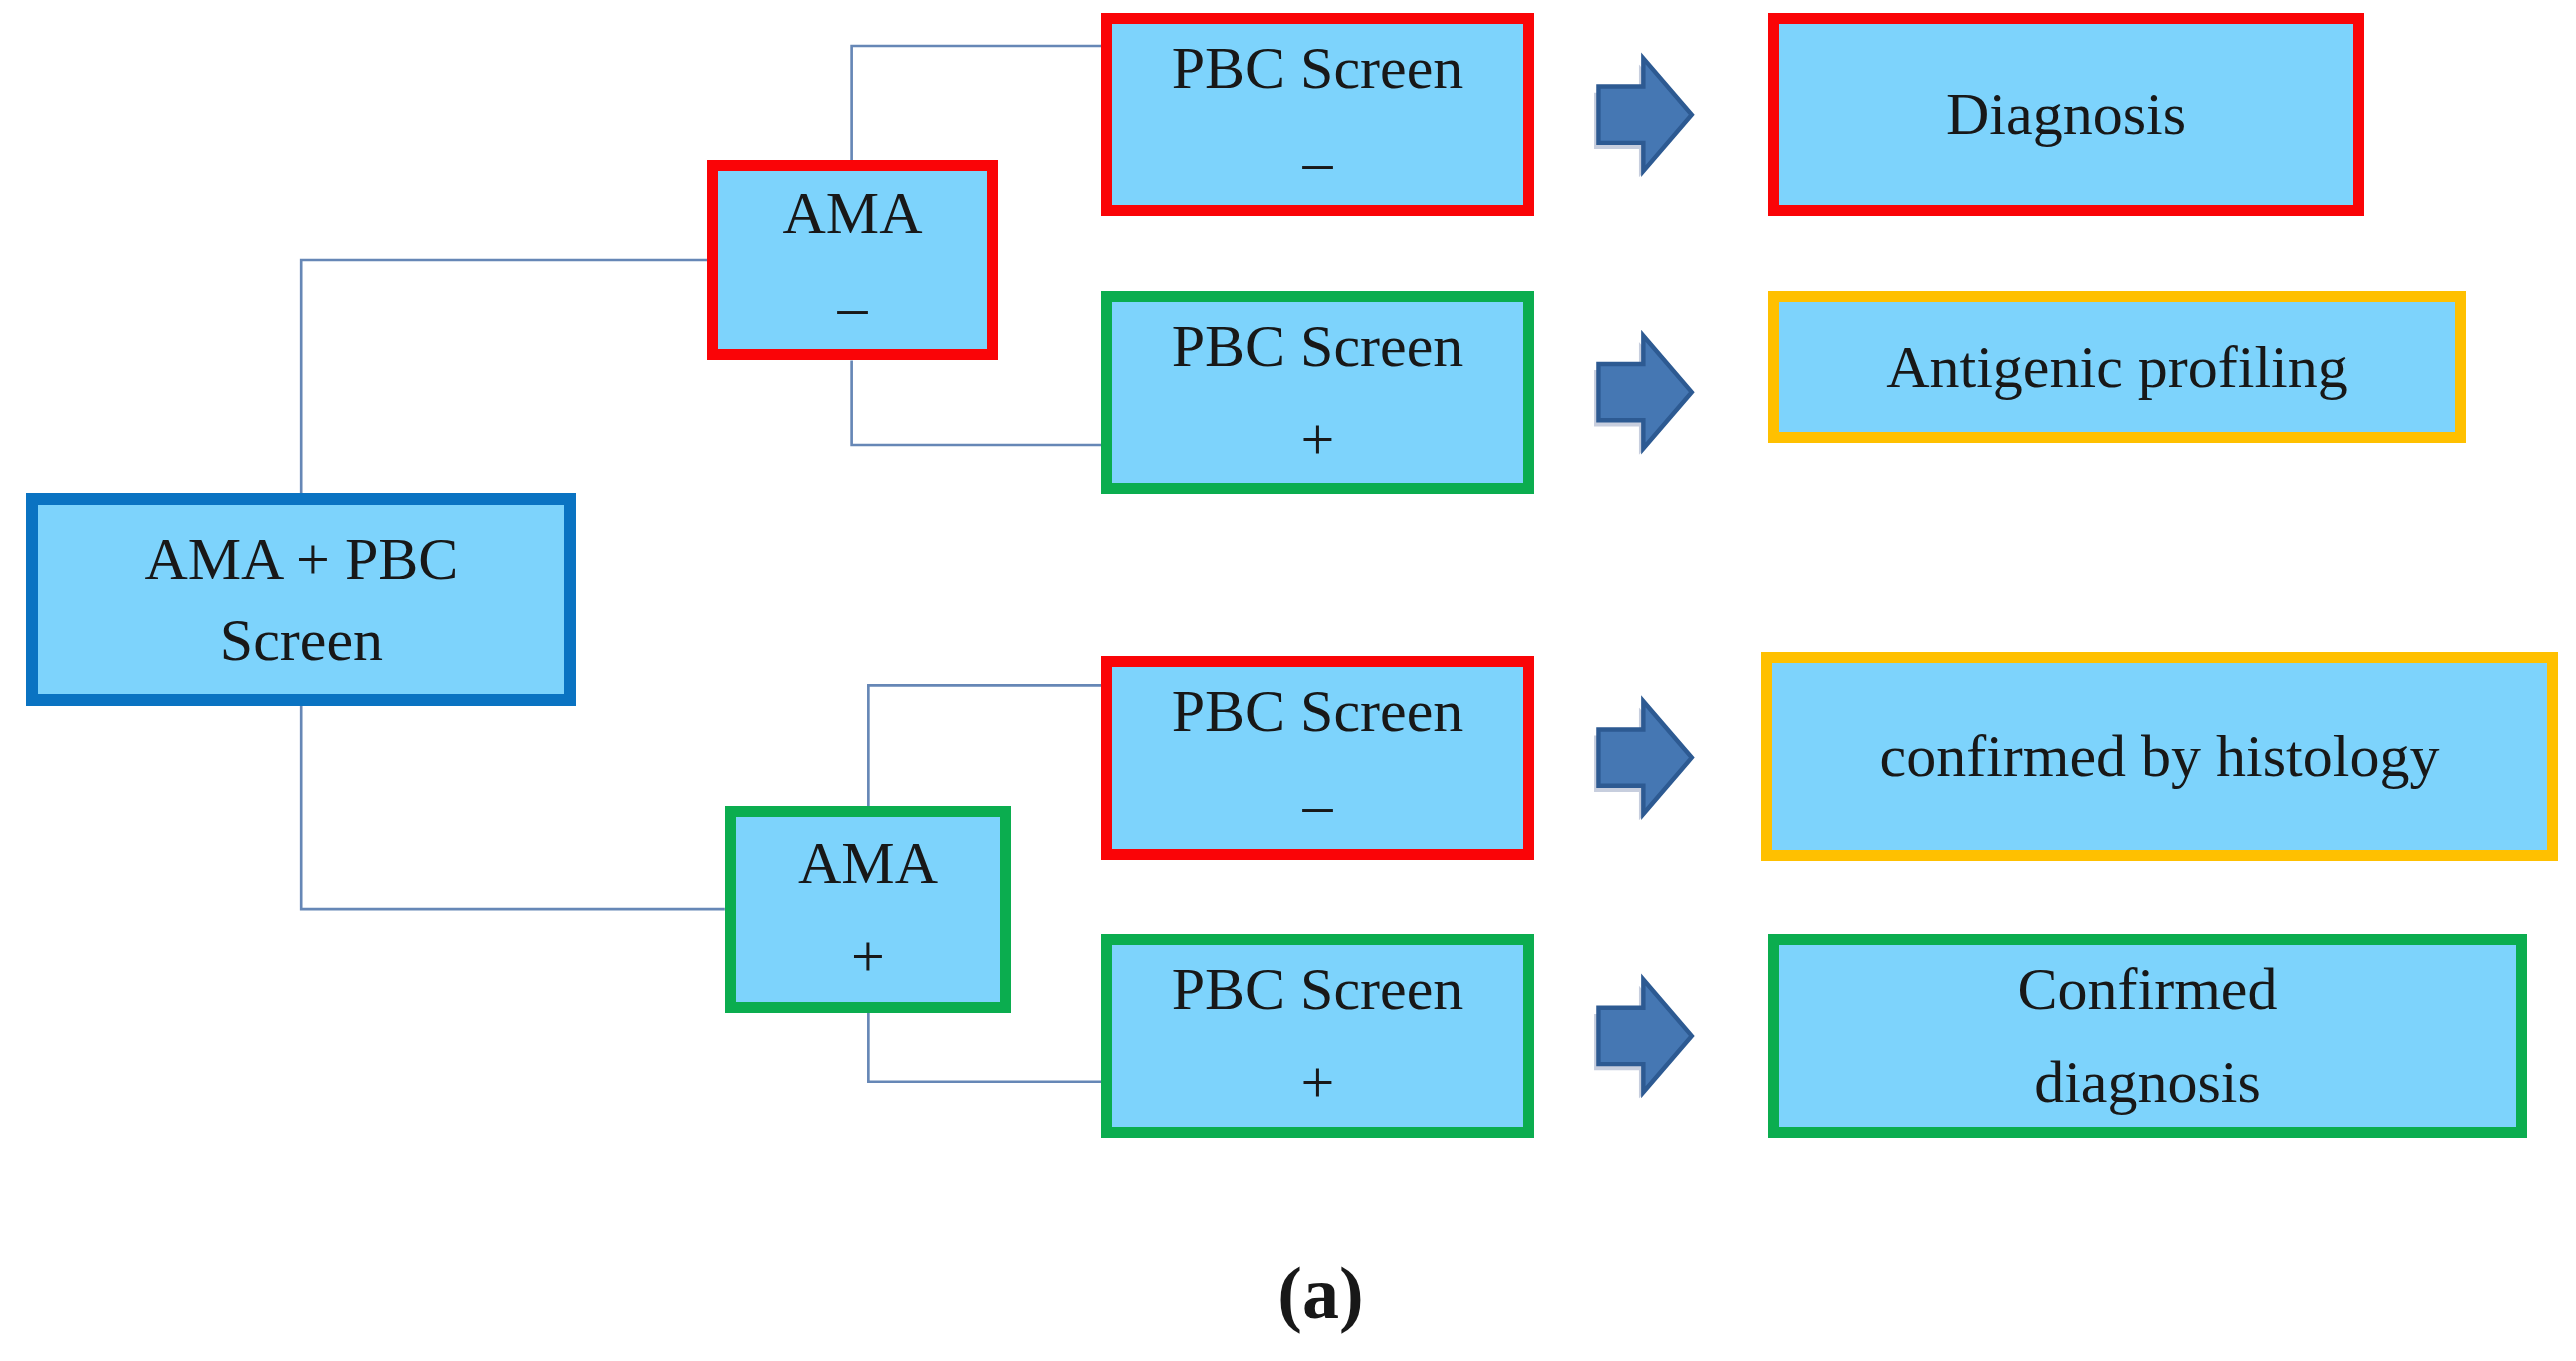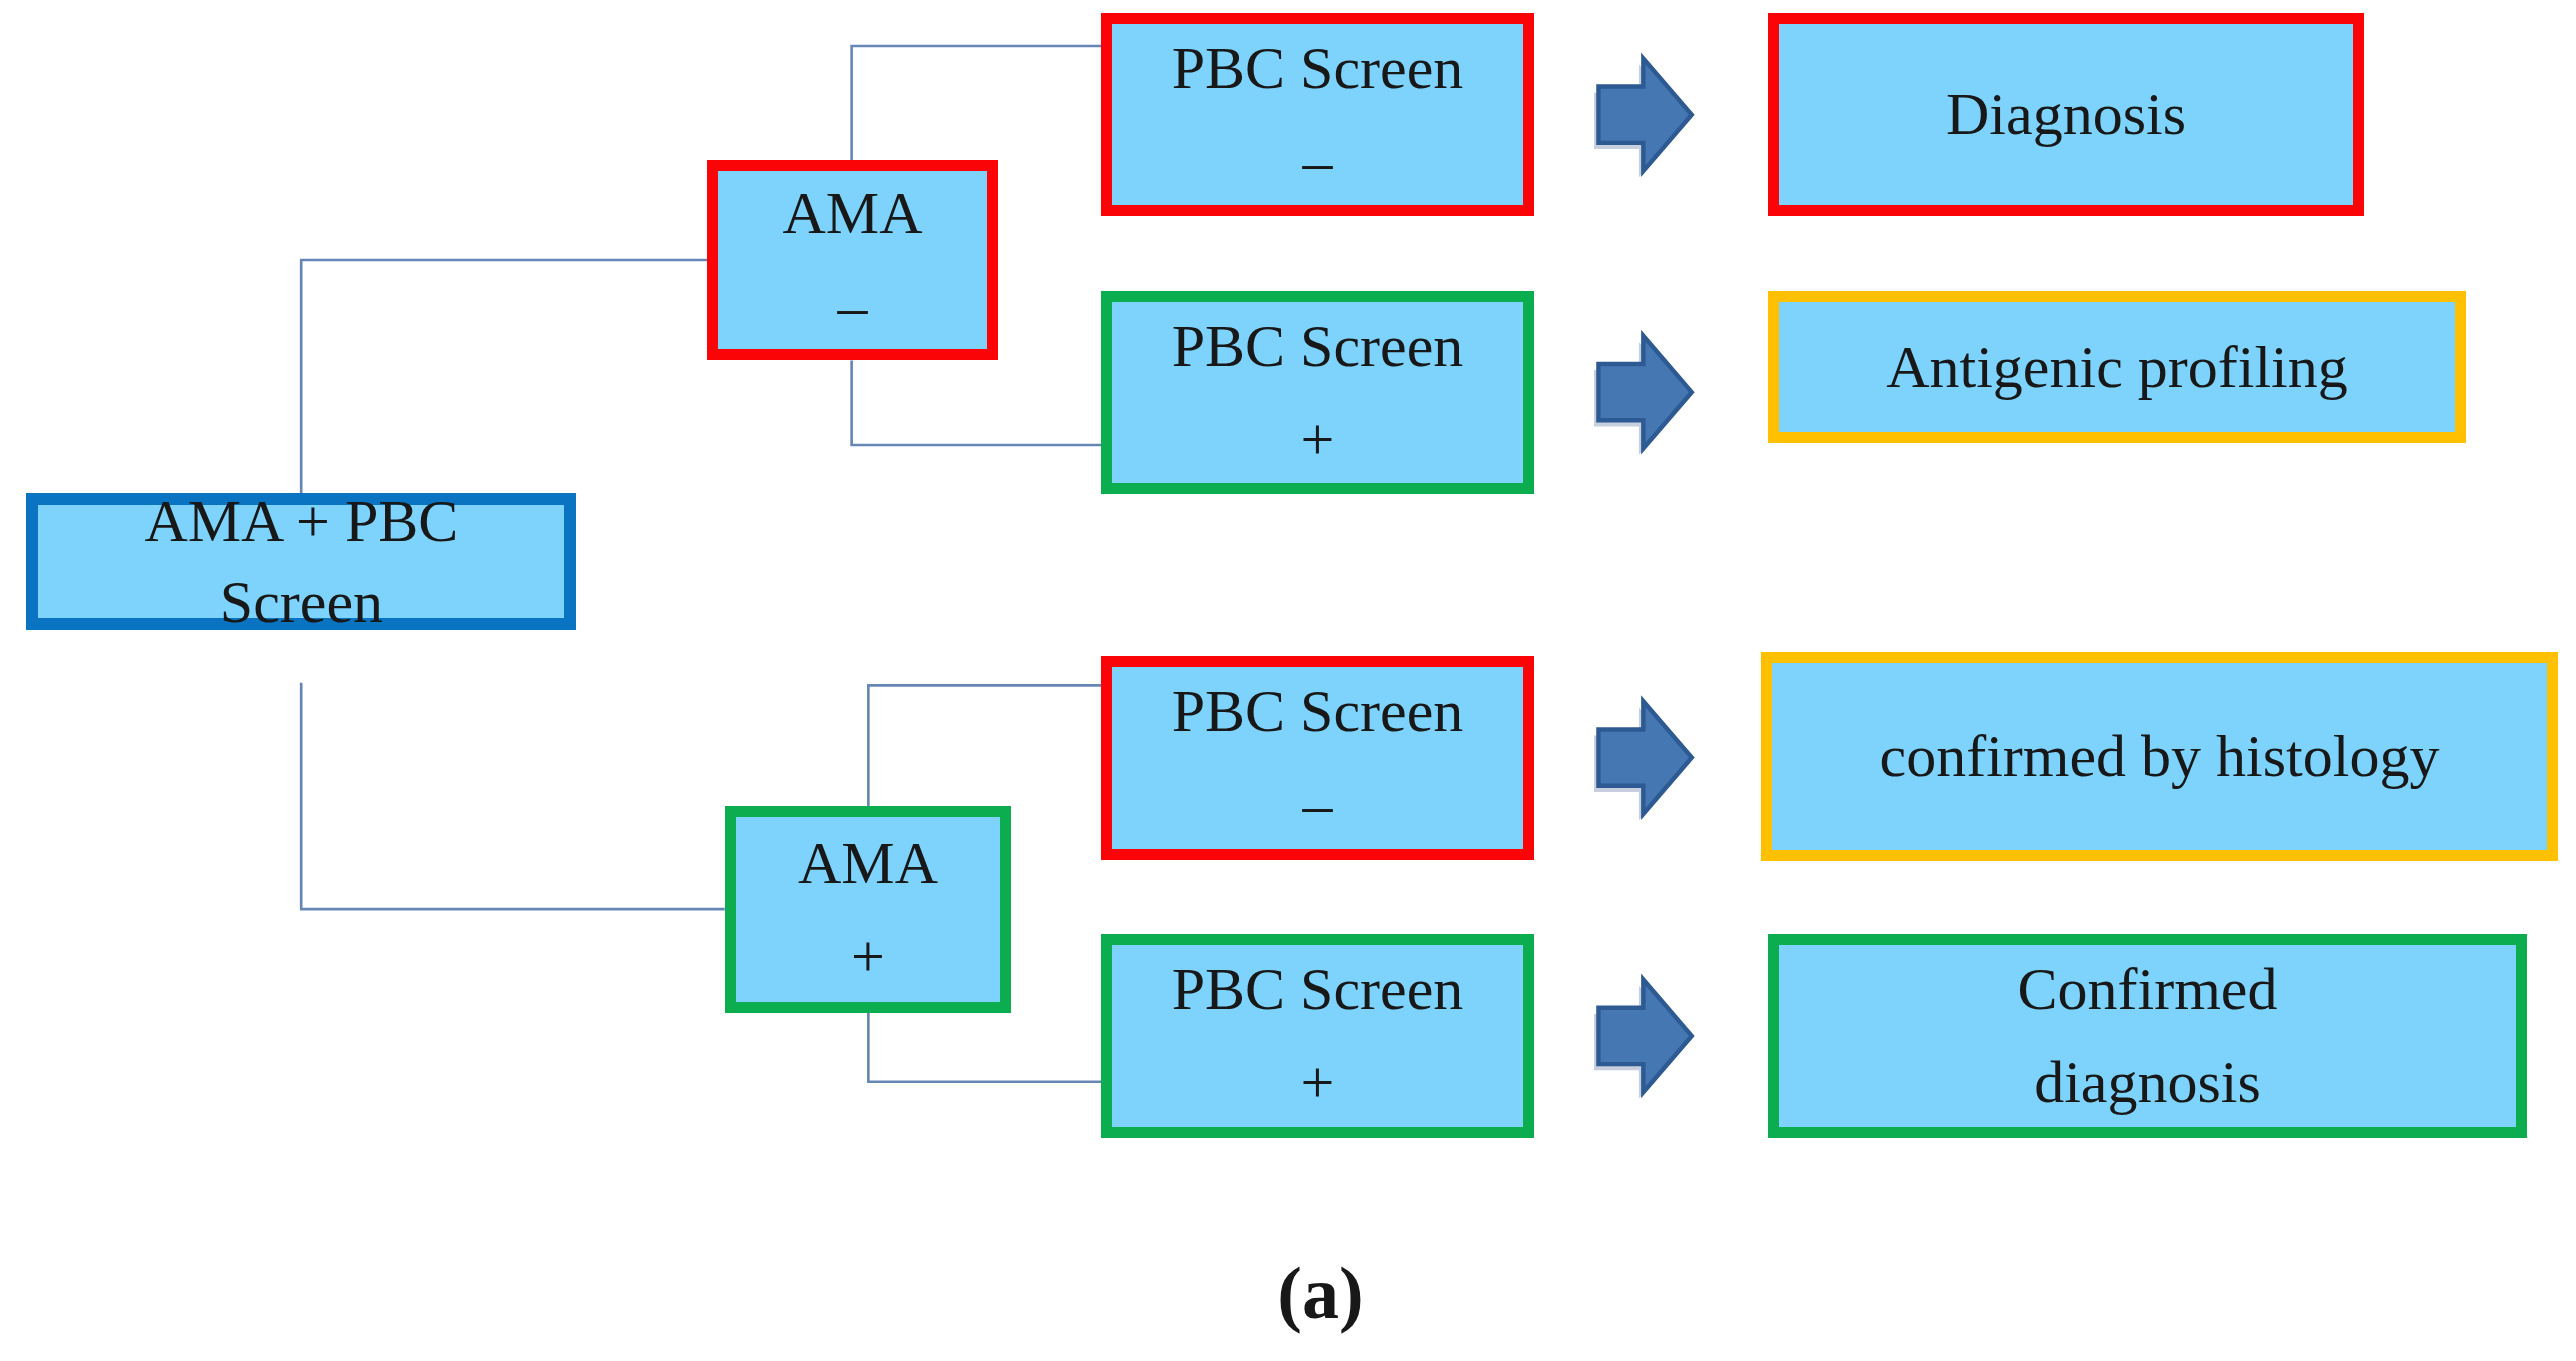--- a/index.html
+++ b/index.html
@@ -32,21 +32,21 @@
     text-align:center;
     font-size:60px;line-height:1.55;
     white-space:nowrap;
   }
   .node span{display:block;}
   .b-root{border:12.3px solid var(--root-border);}
   .b-neg{border:11.4px solid var(--negative);}
   .b-pos{border:11.4px solid var(--positive);}
   .b-warn{border:11.4px solid var(--warning);}
 
-  #root      {left:26.4px;   top:493px;  width:550px; height:137px; line-height:1.35;}
+  #root      {left:26.4px;   top:493px;  width:550px; height:213px; line-height:1.35;}
   #ama-neg   {left:707px;  top:160px;  width:291px; height:200px;}
   #ama-pos   {left:725px;  top:806px;  width:286px; height:207px;}
   #pbc1      {left:1101px; top:13.2px;   width:433px; height:203px;}
   #pbc2      {left:1101px; top:291px;  width:433px; height:203px;}
   #pbc3      {left:1101px; top:656px;  width:433px; height:204px;}
   #pbc4      {left:1101px; top:934px; width:433px; height:204px;}
   #res1      {left:1768px; top:13.2px;   width:596px; height:203px;}
   #res2      {left:1768px; top:291px;  width:698px; height:152px;}
   #res3      {left:1761px; top:652px;  width:797px; height:209px;}
   #res4      {left:1768px; top:934px; width:759px; height:204px;}

